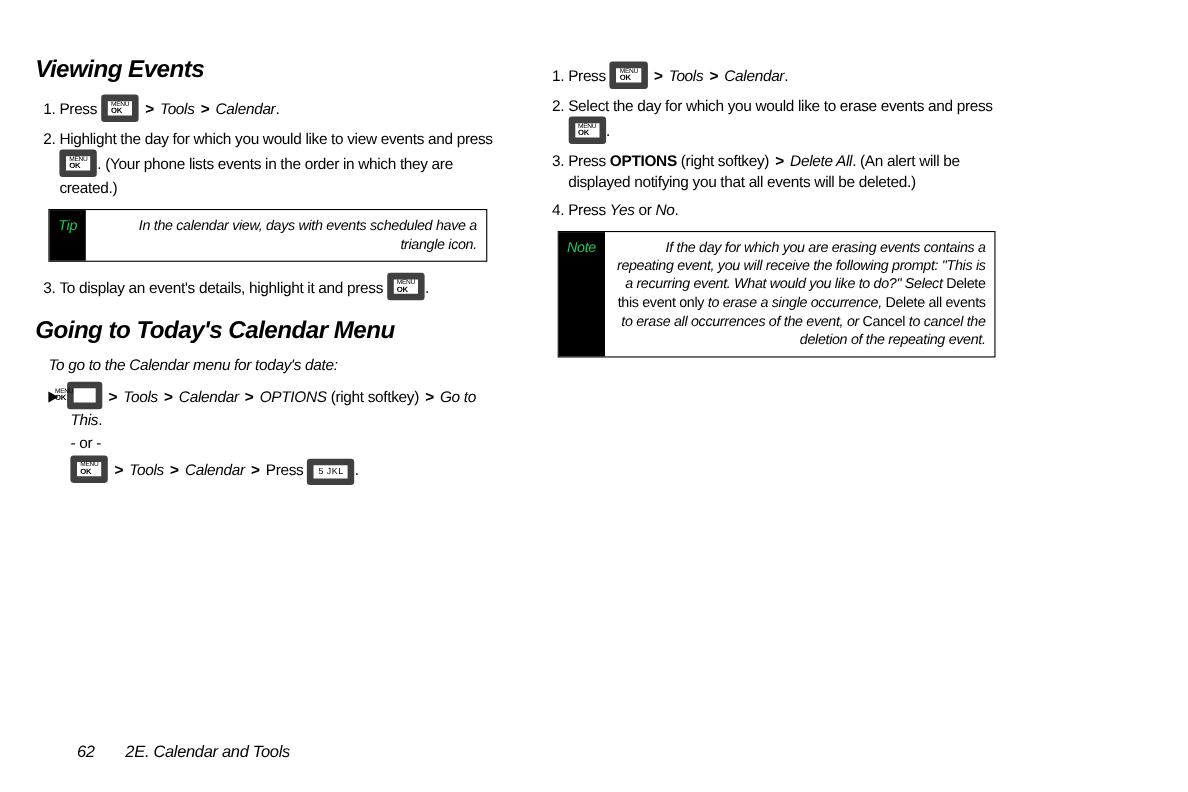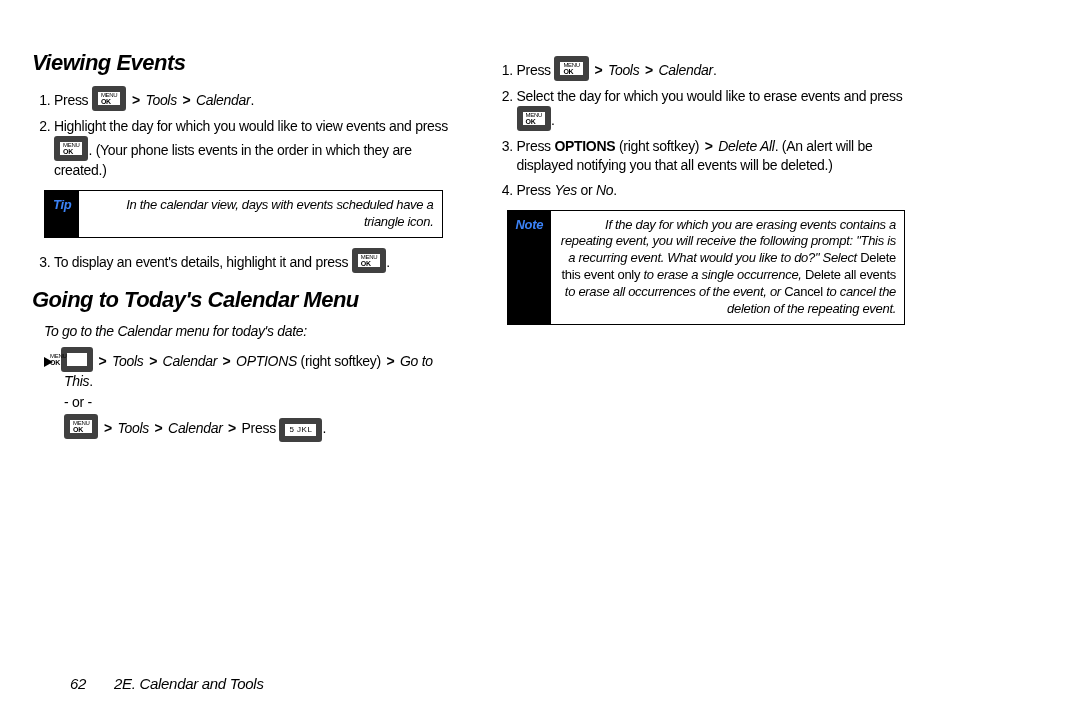--- a/index.html
+++ b/index.html
@@ -78,24 +78,24 @@
     border: 1px solid #000;
     display: flex;
     margin: 8px 12px 10px 12px;
     font-style: italic;
     font-size: 13px;
     line-height: 1.3;
     letter-spacing: -0.3px;
   }
   .callout .label {
     background: #000;
-    color: #3b82f6;
+    color: #22c55e;
     padding: 6px 8px;
     font-style: italic;
-    font-weight: bold;
+    font-weight: normal;
     white-space: nowrap;
     display: flex;
     align-items: flex-start;
   }
   .callout .body {
     padding: 6px 8px;
     flex: 1;
     text-align: right;
   }
   .arrow-item {

